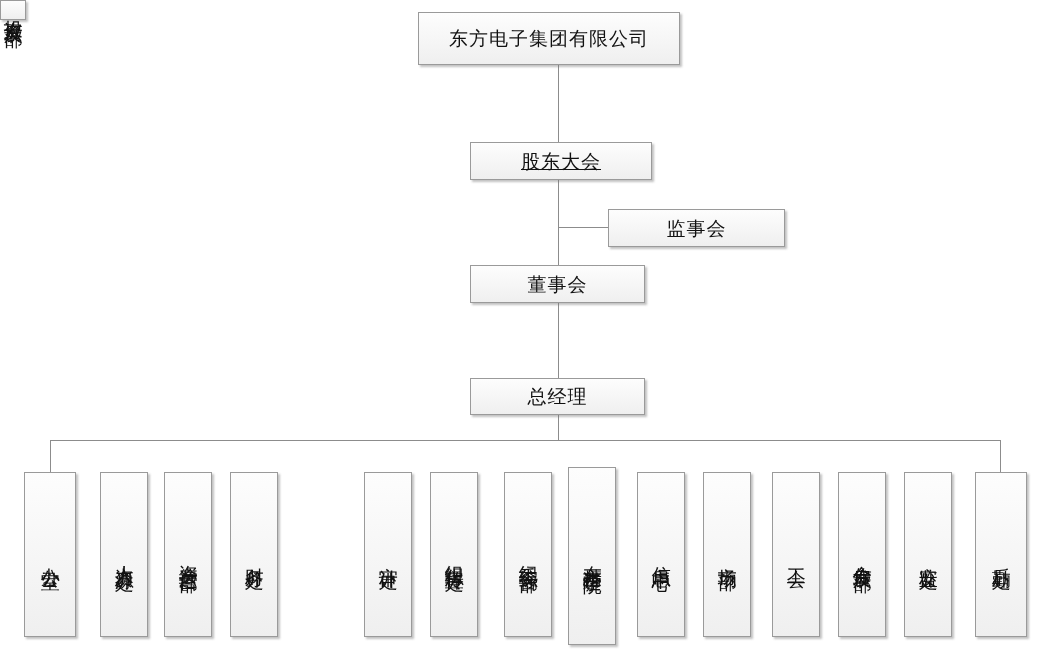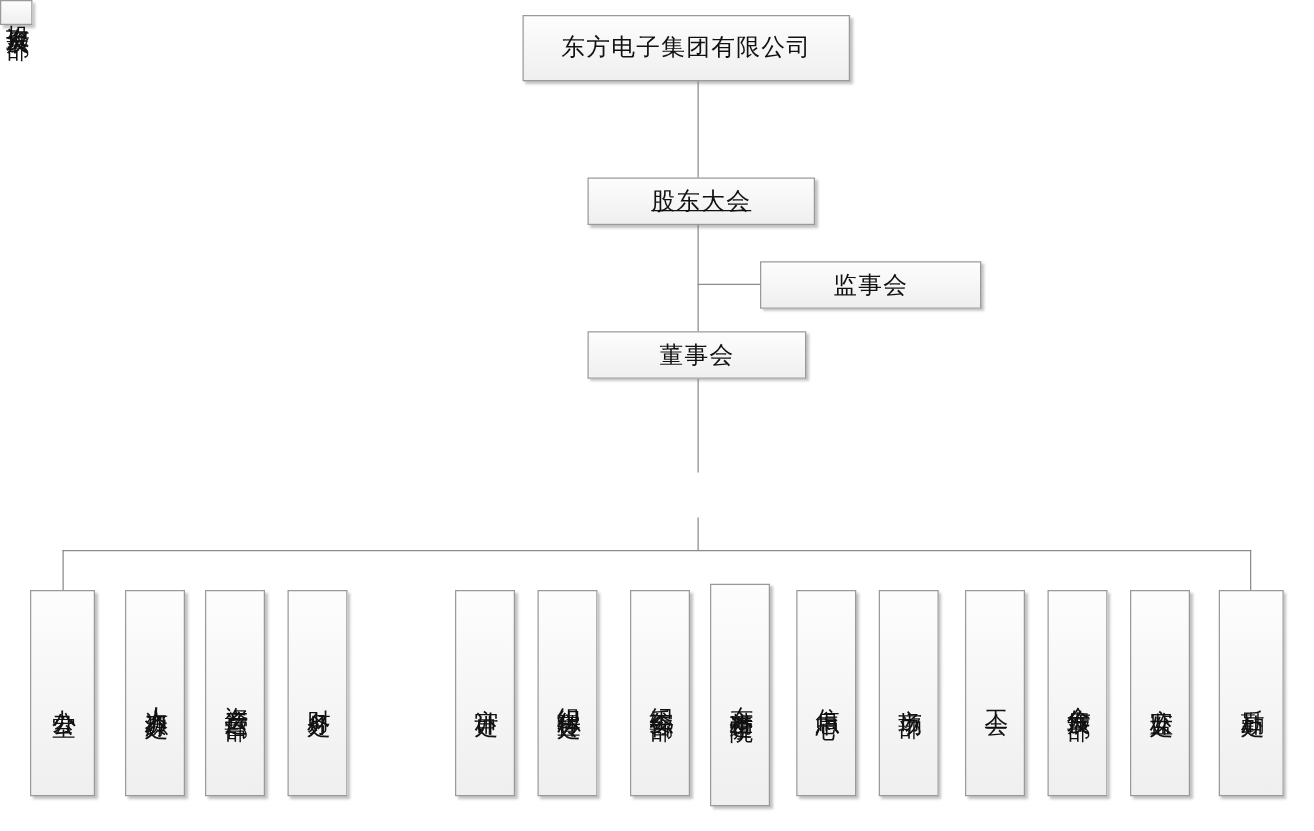--- a/index.html
+++ b/index.html
@@ -95,20 +95,23 @@
   </div>
 
   <div class="node horiz" style="left:470px; top:265px; width:175px; height:38px;">
     <span>董事会</span>
   </div>
 
   <div class="node horiz" style="left:608px; top:209px; width:177px; height:38px;">
     <span>监事会</span>
   </div>
 
+  <div class="node horiz" style="left:470px; top:378px; width:175px; height:37px;">
+    <span>总经理</span>
+  </div>
 
   <div class="node vert" style="left:24px; top:472px; width:52px; height:165px;">
     <span class="vlabel">办公室</span>
   </div>
 
   <div class="node vert" style="left:100px; top:472px; width:48px; height:165px;">
     <span class="vlabel">人力资源处</span>
   </div>
 
   <div class="node vert" style="left:164px; top:472px; width:48px; height:165px;">

